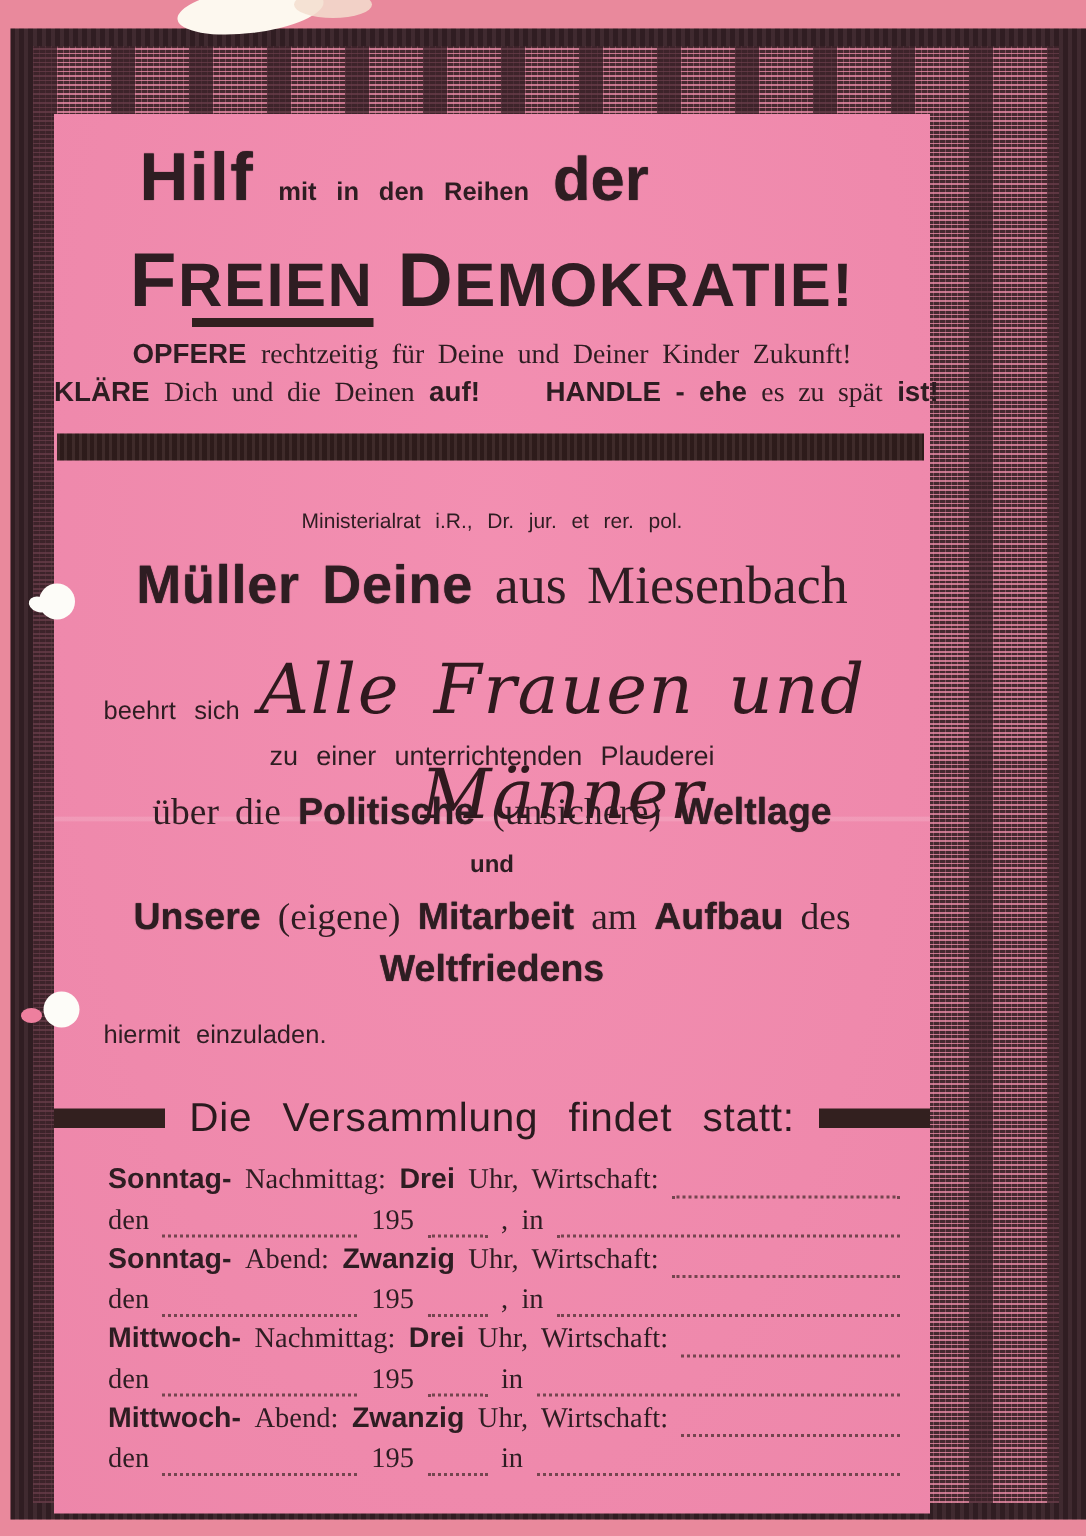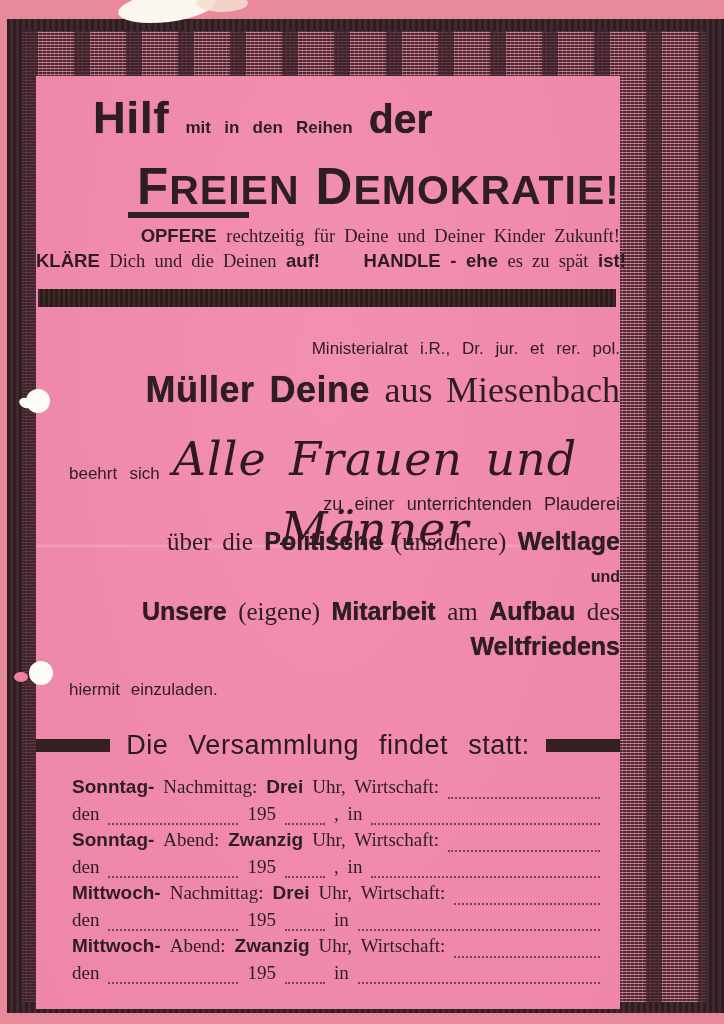--- a/index.html
+++ b/index.html
@@ -26,21 +26,21 @@
   .content{
     position:absolute; left:36px; top:52px; width:584px; height:933px;
     background:#f289ad;
     background-image:
       linear-gradient(180deg, rgba(255,255,255,0) 0 468px, rgba(255,255,255,.14) 469px 471px, rgba(255,255,255,0) 472px),
       radial-gradient(ellipse at 50% 30%, rgba(255,255,255,.05), rgba(0,0,0,.02));
     word-spacing:.28em;
     margin-top:24px;
   }
   .abs{position:absolute; left:0; right:0;}
-  .ctr{text-align:right;}
+  .ctr{text-align:center;}
   .heavy{font-weight:700; text-shadow:0 0 .7px #2e1d22;}
   .bold{font-weight:700;}
   .reg{font-weight:400;font-family:Liberation Serif, serif;}
 
   
   .hilf-line{top:16px; left:57px; right:auto; display:flex; align-items:baseline; gap:16px; white-space:nowrap;}
   .hilf-big{font-size:45px; letter-spacing:1px;}
   .hilf-mid{font-size:17px; font-weight:700; word-spacing:.5em;}
   .der-big{font-size:41px;}
   .main-title{top:81px; font-weight:700; letter-spacing:1px; white-space:nowrap;}
@@ -49,21 +49,21 @@
   .main-title .w2{margin-left:16px;}
   .title-underline{position:absolute; left:92px; top:136px; width:121px; height:6px; background:#31201f;}
   .appeal{font-size:18.5px; white-space:nowrap;}
   .appeal-1{top:149px;}
   .appeal-2{top:174px;}
   .gap-l{margin-left:34px;}
   .divider-bar{position:absolute; left:2px; right:4px; top:213px; height:18px; background:#35201f;
     background-image:repeating-linear-gradient(90deg, rgba(255,255,255,.05) 0 2px, rgba(0,0,0,.15) 2px 5px);}
 
   
-  .credentials{top:263px; font-size:17px; word-spacing:.42em;}
+  .credentials{top:263px; font-size:14px; word-spacing:.42em;}
   .name-line{top:293px; font-size:36px; white-space:nowrap;}
   .name-line .heavy{letter-spacing:.5px;}
   .script-block{top:348px; height:72px;}
   .beehrt{position:absolute; left:33px; bottom:12px; font-size:17px; word-spacing:.45em;}
   .script-text{
     display:block; text-align:center; margin-left:100px; margin-right:6px;
     font-family:"DejaVu Serif", serif; font-style:italic;
     font-size:46px; letter-spacing:1px; word-spacing:.15em; line-height:70px;
     color:#30191e;
   }

